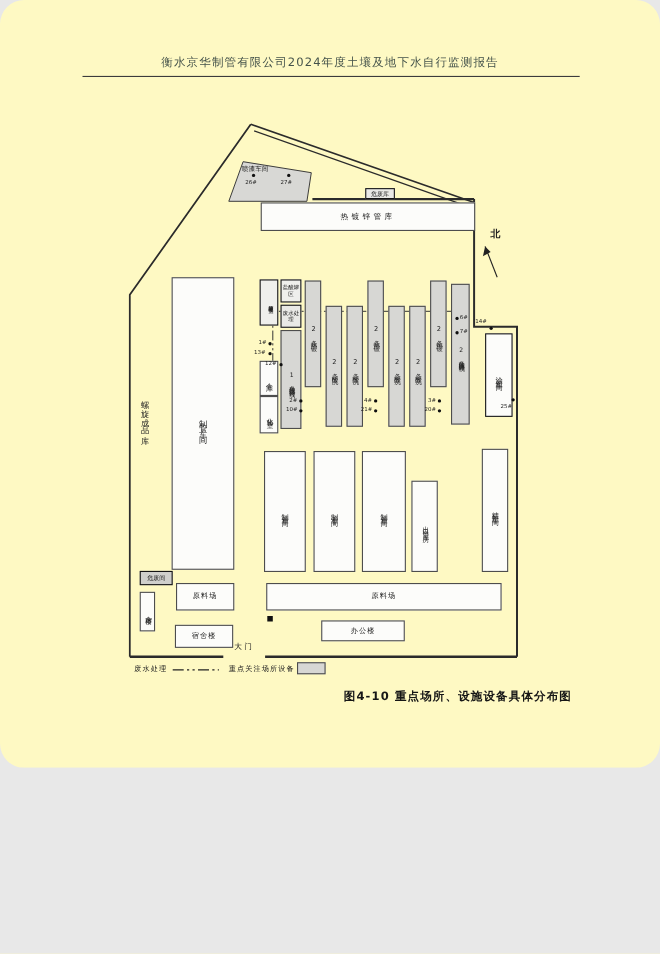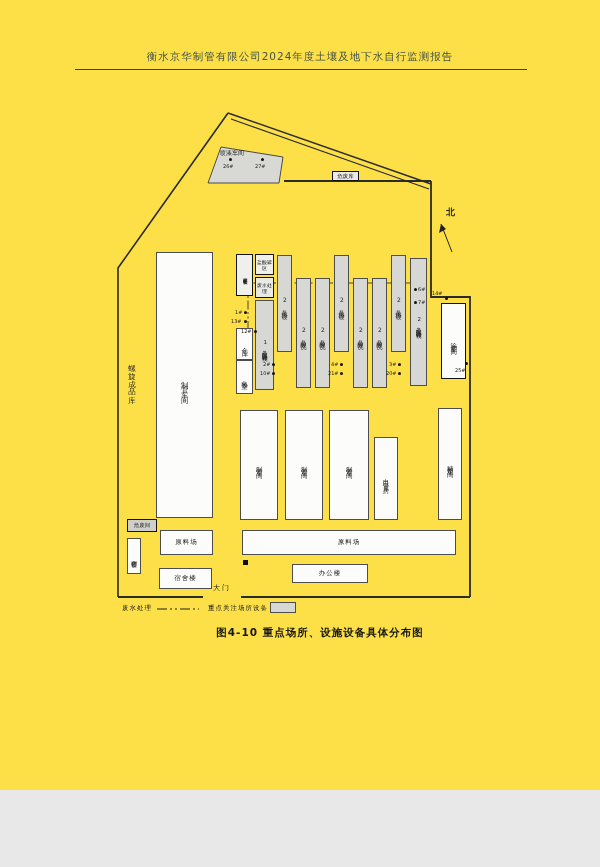--- a/index.html
+++ b/index.html
@@ -1,31 +1,31 @@
 <!DOCTYPE html>
 <html><head>
 <meta charset="utf-8">
 <style>
   html,body{margin:0;padding:0;background:#e8e8e8;}
-  .sheet{position:relative;width:600px;height:790px;background:#fde047;overflow:hidden;
-         font-family:"DejaVu Sans","Liberation Sans",sans-serif;color:#222;}
+  .sheet{position:relative;width:600px;height:698px;background:#fef9c3;overflow:hidden;
+         font-family:"DejaVu Sans","Liberation Sans",sans-serif;color:#222;border-radius:22px;}
   .hdr{position:absolute;left:0;top:50px;width:600px;text-align:center;
        font-size:10.5px;letter-spacing:1px;color:#44524a;}
   .hdr-rule{position:absolute;left:75px;top:69px;width:452px;height:0;border-top:1.2px solid #3c3c3c;}
   .lbl{position:absolute;white-space:nowrap;color:#222;}
   .b{position:absolute;border:1px solid #4d4d4d;background:#fcfcfa;display:flex;
      align-items:center;justify-content:center;box-sizing:border-box;text-align:center;}
   .gray{background:#d7d7d4;}
   .bold{border:1.6px solid #141414;}
   .thin{border-width:0.8px;}
   .vt{writing-mode:vertical-rl;text-orientation:upright;letter-spacing:2px;line-height:1;}
   .dot{position:absolute;width:3px;height:3px;background:#101010;border-radius:50%;}
   .sq{position:absolute;width:5px;height:5px;background:#101010;}
   .mlab{position:absolute;font-size:5px;color:#1d1d1d;line-height:1;}
-  .cap{position:absolute;left:120px;top:626px;width:400px;text-align:center;
+  .cap{position:absolute;left:120px;top:626px;width:400px;text-align:right;
        font-weight:700;font-size:10.5px;color:#161616;letter-spacing:1px;}
   .pnum{position:absolute;left:0;top:793px;width:600px;text-align:center;font-size:8px;color:#6a6a6a;}
   svg{position:absolute;left:0;top:0;pointer-events:none;}
 </style>
 </head>
 <body>
 
 <div class="sheet">
 
   <div class="hdr">衡水京华制管有限公司2024年度土壤及地下水自行监测报告</div>
@@ -51,20 +51,23 @@
       <line x1="452" y1="252" x2="441" y2="224" stroke="#222" stroke-width="1"></line>
       <polygon points="441,224 439,233 446,229" fill="#222"></polygon>
     </g>
 
     <line x1="157" y1="609" x2="199" y2="609" stroke="#222" stroke-width="1.1" stroke-dasharray="10 3 2 3 2 3"></line>
   </svg>
 
   <div class="lbl" style="left:446px;top:206px;font-size:9px;font-weight:700;">北</div>
 
   <div class="lbl" style="left:220px;top:149px;font-size:6px;">喷漆车间</div>
+  <div class="b" style="left:237px;top:184px;width:195px;height:26px;font-size:7px;letter-spacing:3px;">
+    <span>热镀锌管库</span>
+  </div>
   <div class="b bold" style="left:332px;top:171px;width:27px;height:10px;font-size:5.5px;background:#e9e9e6;">
     <span>危废库</span>
   </div>
 
   <div class="lbl vt" style="left:128px;top:358px;font-size:7.5px;letter-spacing:8px;">螺旋成品库</div>
   <div class="b" style="left:156px;top:252px;width:57px;height:266px;font-size:7.5px;">
     <span class="vt" style="letter-spacing:5px;">制管车间</span>
   </div>
 
   <div class="b bold" style="left:236px;top:254px;width:17px;height:42px;font-size:4.5px;background:#efefec;line-height:1.15;">

